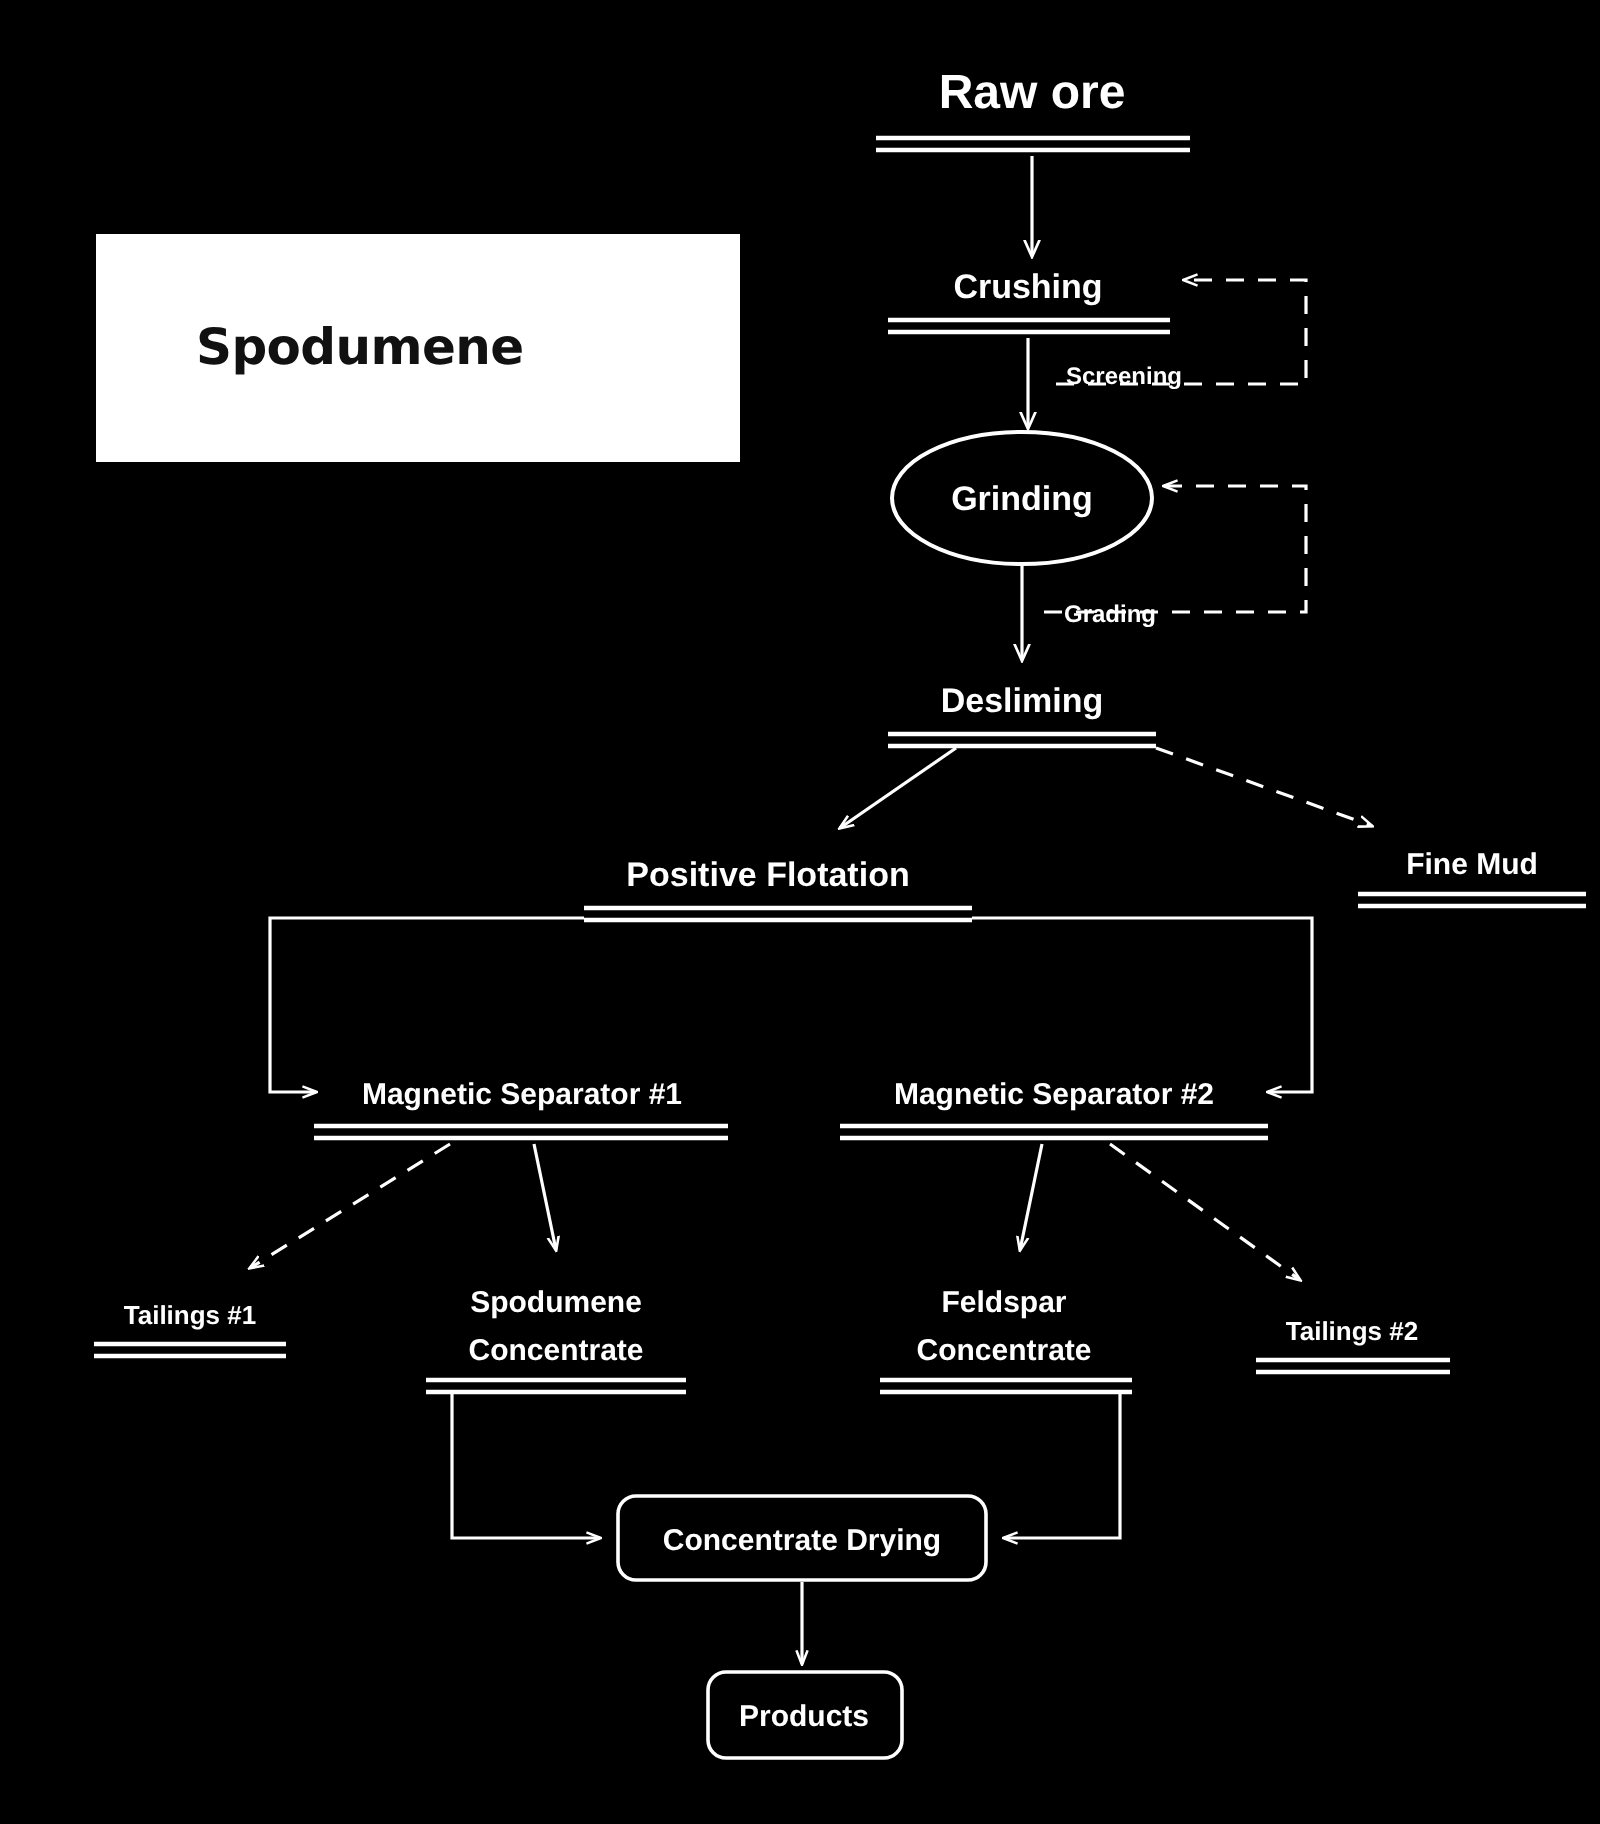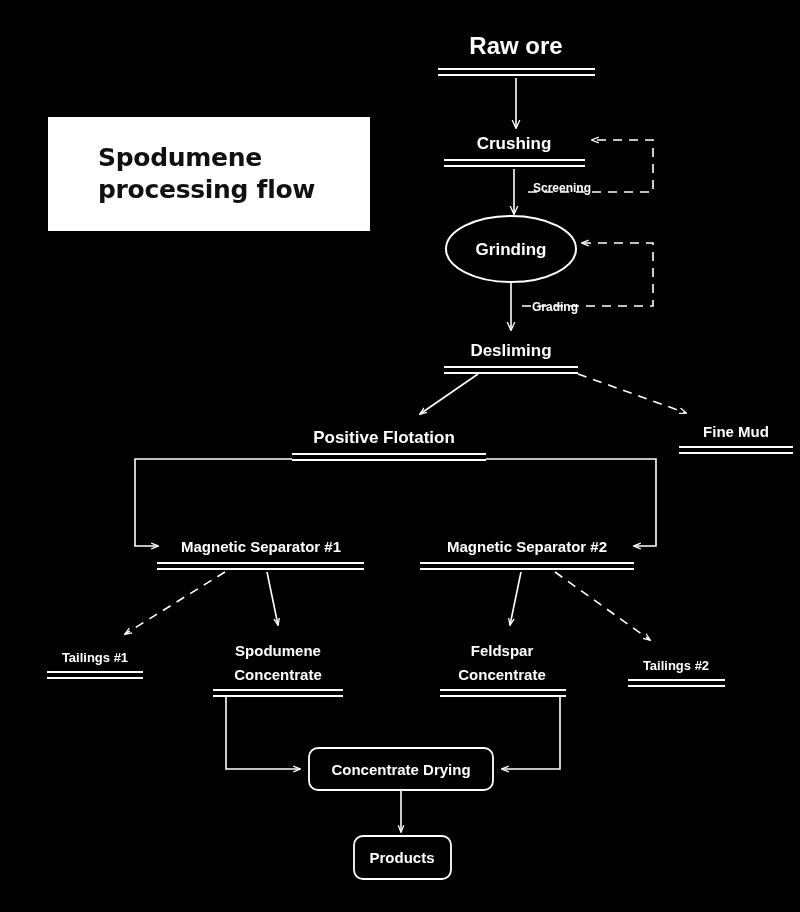--- a/index.html
+++ b/index.html
@@ -78,21 +78,20 @@
     stroke: #ffffff;
     stroke-width: 2;
   }
 </style>
 </head>
 <body>
 
 <div class="title-card">
   <div class="title-text">
     <div>Spodumene</div>
-    <div>processing flow</div>
   </div>
 </div>
 
 <svg id="diagram" viewBox="0 0 800 912">
   <defs>
     <marker id="arrow" viewBox="0 0 10 10" refX="8.5" refY="5" markerWidth="6" markerHeight="6" orient="auto-start-reverse">
       <path d="M 0 1 L 9 5 L 0 9" fill="none" stroke="#ffffff" stroke-width="1.4"></path>
     </marker>
     <marker id="arrowsm" viewBox="0 0 10 10" refX="8.5" refY="5" markerWidth="5" markerHeight="5" orient="auto-start-reverse">
       <path d="M 0 1.5 L 9 5 L 0 8.5" fill="none" stroke="#ffffff" stroke-width="1.6"></path>

